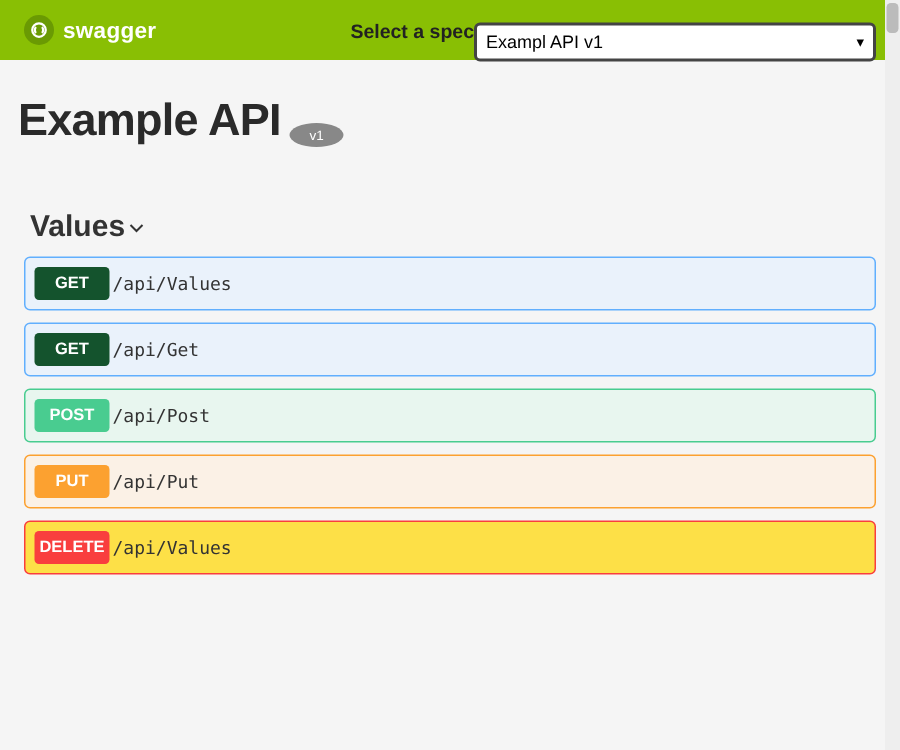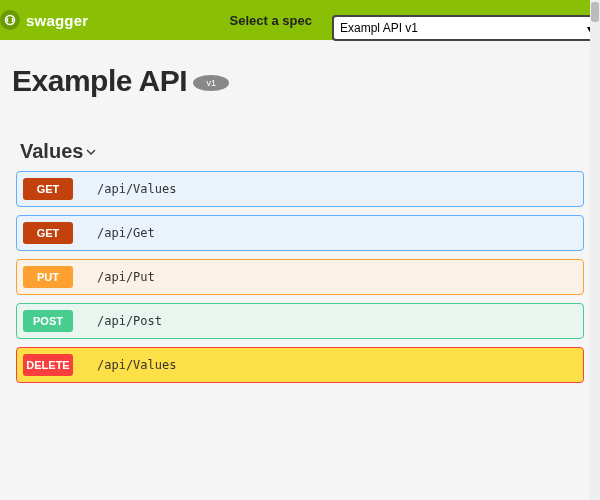--- a/index.html
+++ b/index.html
@@ -1,44 +1,44 @@
 <!DOCTYPE html>
 <html><head>
 <meta charset="utf-8">
 <style>
 * { box-sizing: border-box; margin: 0; padding: 0; }
 body { font-family: -apple-system, BlinkMacSystemFont, "Segoe UI", sans-serif; background: #f5f5f5; width: 600px; height: 500px; overflow: hidden; }
 
-.topbar { background: #89bf04; height: 40px; display: flex; align-items: center; padding: 0 0; gap: 10px; }
+.topbar { background: #89bf04; height: 40px; display: flex; align-items: center; padding: 0 16px; gap: 10px; }
 .logo-wrap { display: flex; align-items: center; gap: 6px; }
 .logo-badge { width: 20px; height: 20px; border-radius: 50%; background: #6a9a03; display: flex; align-items: center; justify-content: center; }
 .logo-badge svg { width: 12px; height: 12px; }
 .brand { color: #fff; font-weight: 700; font-size: 15px; letter-spacing: 0.2px; }
-.spec-area { margin-left: auto; display: flex; align-items: center; gap: 20px; }
+.spec-area { margin-left: auto; display: flex; align-items: center; gap: 0; }
 .spec-label { font-size: 13px; font-weight: 700; color: #222; }
 .spec-select { width: 268px; height: 26px; border: 2px solid #444; border-radius: 4px; background: #fff; font-size: 12px; padding: 0 6px; display: flex; align-items: center; justify-content: space-between; cursor: pointer; margin-top: 16px; }
 .spec-select .caret { font-size: 10px; }
 
 .content { padding: 24px 12px 12px 12px; }
-.title-row { display: flex; align-items: center; gap: 6px; }
+.title-row { display: flex; align-items: flex-end; gap: 6px; }
 .api-title { font-size: 30px; font-weight: 800; color: #2a2a2a; letter-spacing: -0.5px; }
 .ver-badge { background: #888; color: #fff; font-size: 9px; border-radius: 50%; width: 36px; height: 16px; display: inline-flex; align-items: center; justify-content: center; margin-top: 4px; }
 .spec-link { color: #4990e2; font-size: 11px; text-decoration: underline; display: inline-block; margin-top: 4px; }
 
 .section { margin-top: 42px; padding: 0 4px; }
 .section-head { display: flex; align-items: center; cursor: pointer; padding: 0 4px 8px 4px; }
 .section-title { font-size: 20px; font-weight: 700; color: #333; }
 .chev { width: 16px; height: 16px; }
 
 .op { border: 1px solid; border-radius: 4px; margin-bottom: 8px; display: flex; align-items: center; padding: 6px; cursor: pointer; }
 .op .method { color: #fff; font-weight: 700; font-size: 11px; text-align: center; padding: 5px 0; border-radius: 3px; min-width: 50px; }
-.op .path { font-family: ui-monospace, Menlo, Consolas, monospace; font-size: 12px; color: #333; margin-left: 24px; }
+.op .path { font-family: ui-monospace, Menlo, Consolas, monospace; font-size: 12px; color: #333; margin-left: 2px; }
 
 .op-get { background: #eaf2fb; border-color: #61affe; }
-.op-get .method { background: #c2410c; }
+.op-get .method { background: #14532d; }
 .op-post { background: #e8f6ef; border-color: #49cc90; }
 .op-post .method { background: #49cc90; }
 .op-put { background: #fbf1e6; border-color: #fca130; }
 .op-put .method { background: #fca130; }
 .op-delete { background: #fde047; border-color: #f93e3e; }
 .op-delete .method { background: #f93e3e; }
 
 .scrollbar { position: absolute; right: 0; top: 0; width: 10px; height: 500px; background: #eee; }
 .scroll-thumb { position: absolute; right: 1px; top: 2px; width: 8px; height: 20px; background: #bbb; border-radius: 3px; }
 </style>
@@ -79,27 +79,27 @@
     </div>
     <div id="ops">
         <div class="op op-get">
           <span class="method">GET</span>
           <span class="path">/api/Values</span>
         </div>
         <div class="op op-get">
           <span class="method">GET</span>
           <span class="path">/api/Get</span>
         </div>
+        <div class="op op-post">
+          <span class="method">POST</span>
+          <span class="path">/api/Post</span>
+        </div>
         <div class="op op-put">
           <span class="method">PUT</span>
           <span class="path">/api/Put</span>
-        </div>
-        <div class="op op-post">
-          <span class="method">POST</span>
-          <span class="path">/api/Post</span>
         </div>
         <div class="op op-delete">
           <span class="method">DELETE</span>
           <span class="path">/api/Values</span>
         </div>
       </div>
   </div>
 </div>
 
 <div class="scrollbar">

